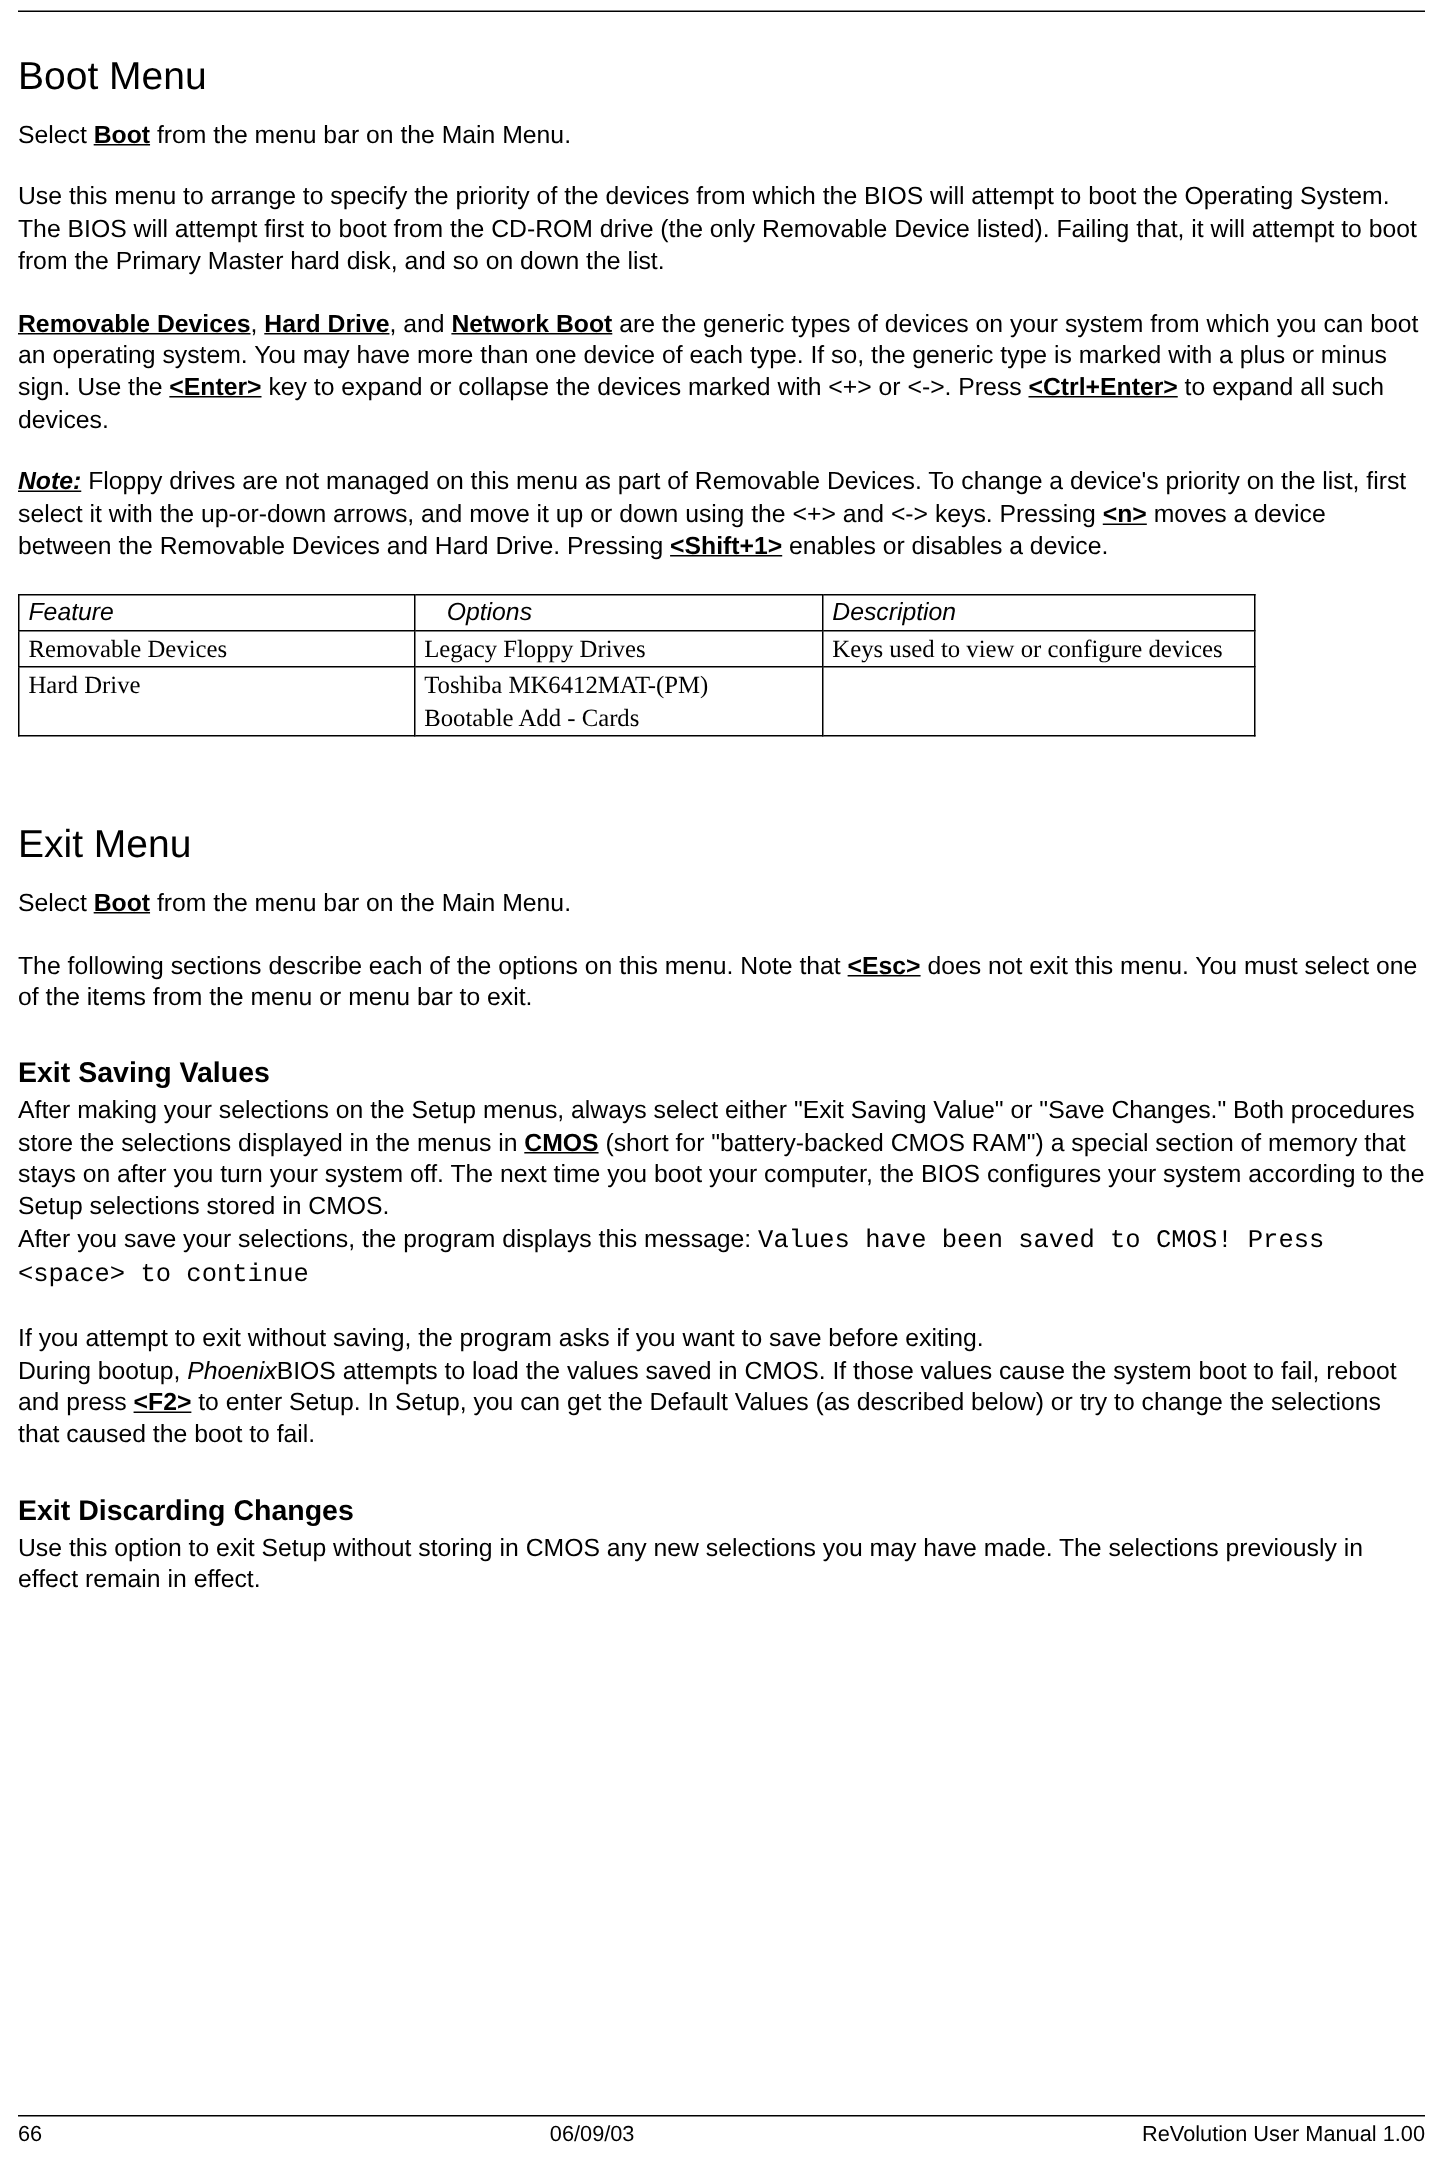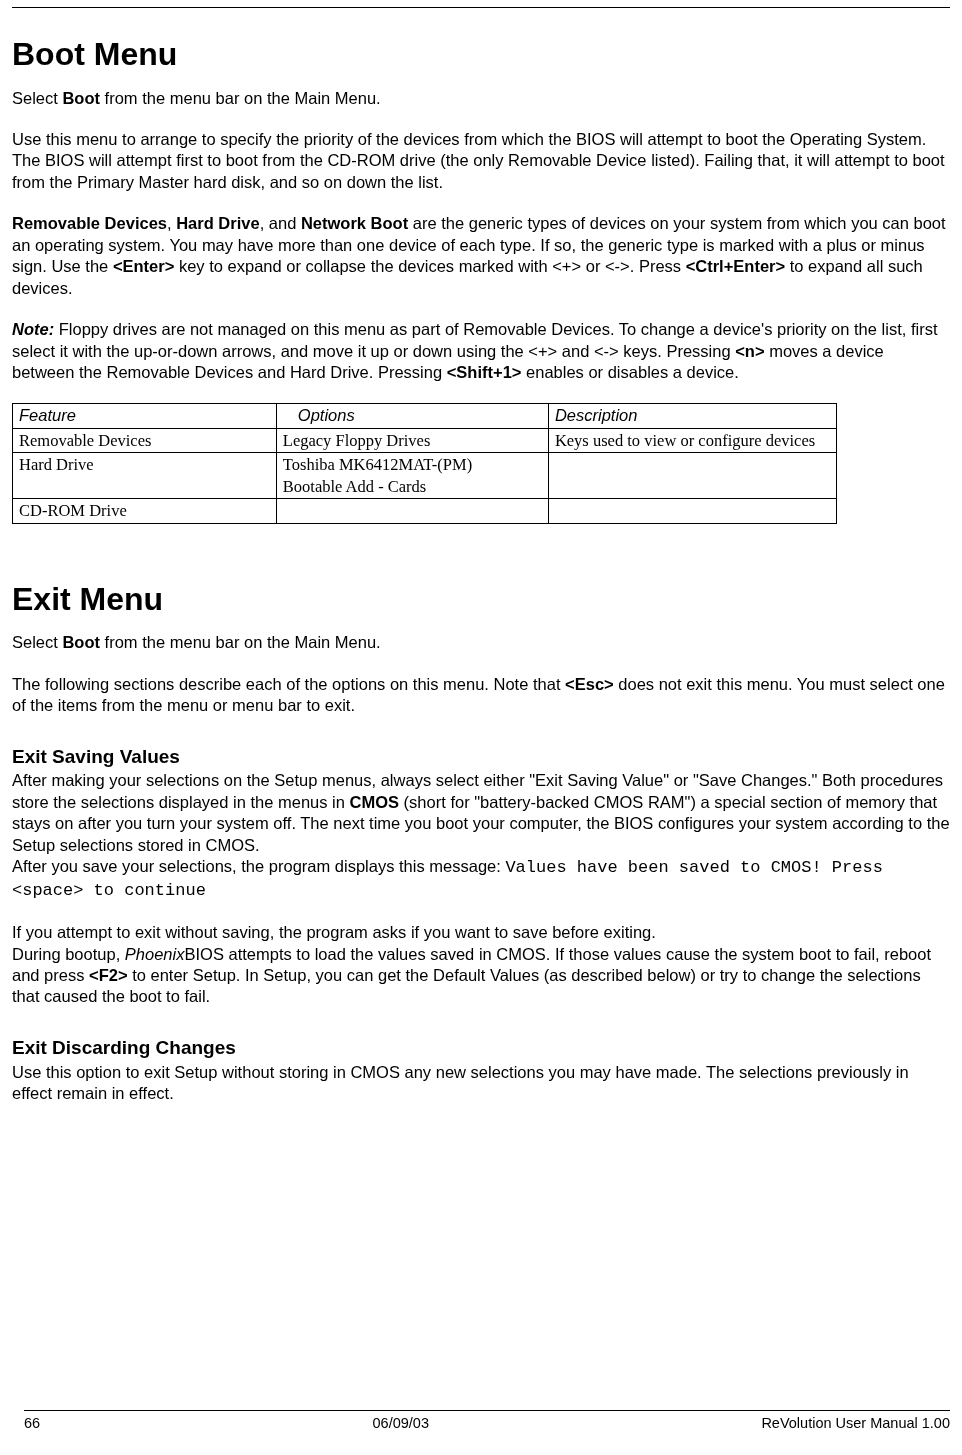--- a/index.html
+++ b/index.html
@@ -12,35 +12,35 @@
       width: 962px;
       height: 1455px;
       position: relative;
       padding: 7px 12px 0 12px;
     }
     .rule-top {
       border-top: 1.5px solid #000;
       margin-bottom: 26px;
     }
     h1 {
-      font-size: 32px;
-      font-weight: bold;
+      font-size: 26px;
+      font-weight: normal;
       margin-bottom: 12px;
     }
     h2 {
       font-size: 19px;
       font-weight: bold;
       margin-top: 28px;
       margin-bottom: 1px;
     }
     p { margin-bottom: 0; }
     .para { margin-bottom: 20px; }
     .para-nogap { margin-bottom: 0; }
     .section-gap { height: 55px; }
-    strong { font-weight: bold; }
+    strong { font-weight: bold; text-decoration: underline; }
     em { font-style: italic; }
     .mono { font-family: "Courier New", monospace; font-size: 17px; letter-spacing: 0; }
     table {
       border-collapse: collapse;
       width: 88%;
       margin-top: 6px;
     }
     th, td {
       border: 1px solid #000;
       padding: 1px 6px 1px 6px;
@@ -48,21 +48,21 @@
       vertical-align: top;
       font-weight: normal;
     }
     th { font-style: italic; font-family: Arial, Helvetica, sans-serif; font-size: 16.5px; }
     td { font-family: "Times New Roman", Times, serif; font-size: 16.5px; }
     .col-feature { width: 32%; }
     .col-options { width: 33%; padding-left: 21px; }
     .col-desc { width: 35%; }
     .footer {
       position: absolute;
-      left: 24px;
+      left: 12px;
       right: 12px;
       bottom: 22px;
       border-top: 1px solid #000;
       padding-top: 3px;
       display: flex;
       justify-content: space-between;
       font-size: 14.5px;
     }
   </style>
 </head>
@@ -99,25 +99,20 @@
     <td>Keys used to view or configure devices</td>
   </tr>
   <tr>
     <td>Hard Drive</td>
     <td>
       <span>Toshiba MK6412MAT-(PM)</span><br>
       <span>Bootable Add - Cards</span>
     </td>
     <td></td>
   </tr>
-  <tr>
-    <td>CD-ROM Drive</td>
-    <td></td>
-    <td></td>
-  </tr>
 </tbody>
   </table>
 
 <div class="section-gap"></div>
 
 <h1>Exit Menu</h1>
 
 <p class="para">
   <span>Select </span><strong>Boot</strong><span> from the menu bar on the Main Menu.</span>
 </p>

